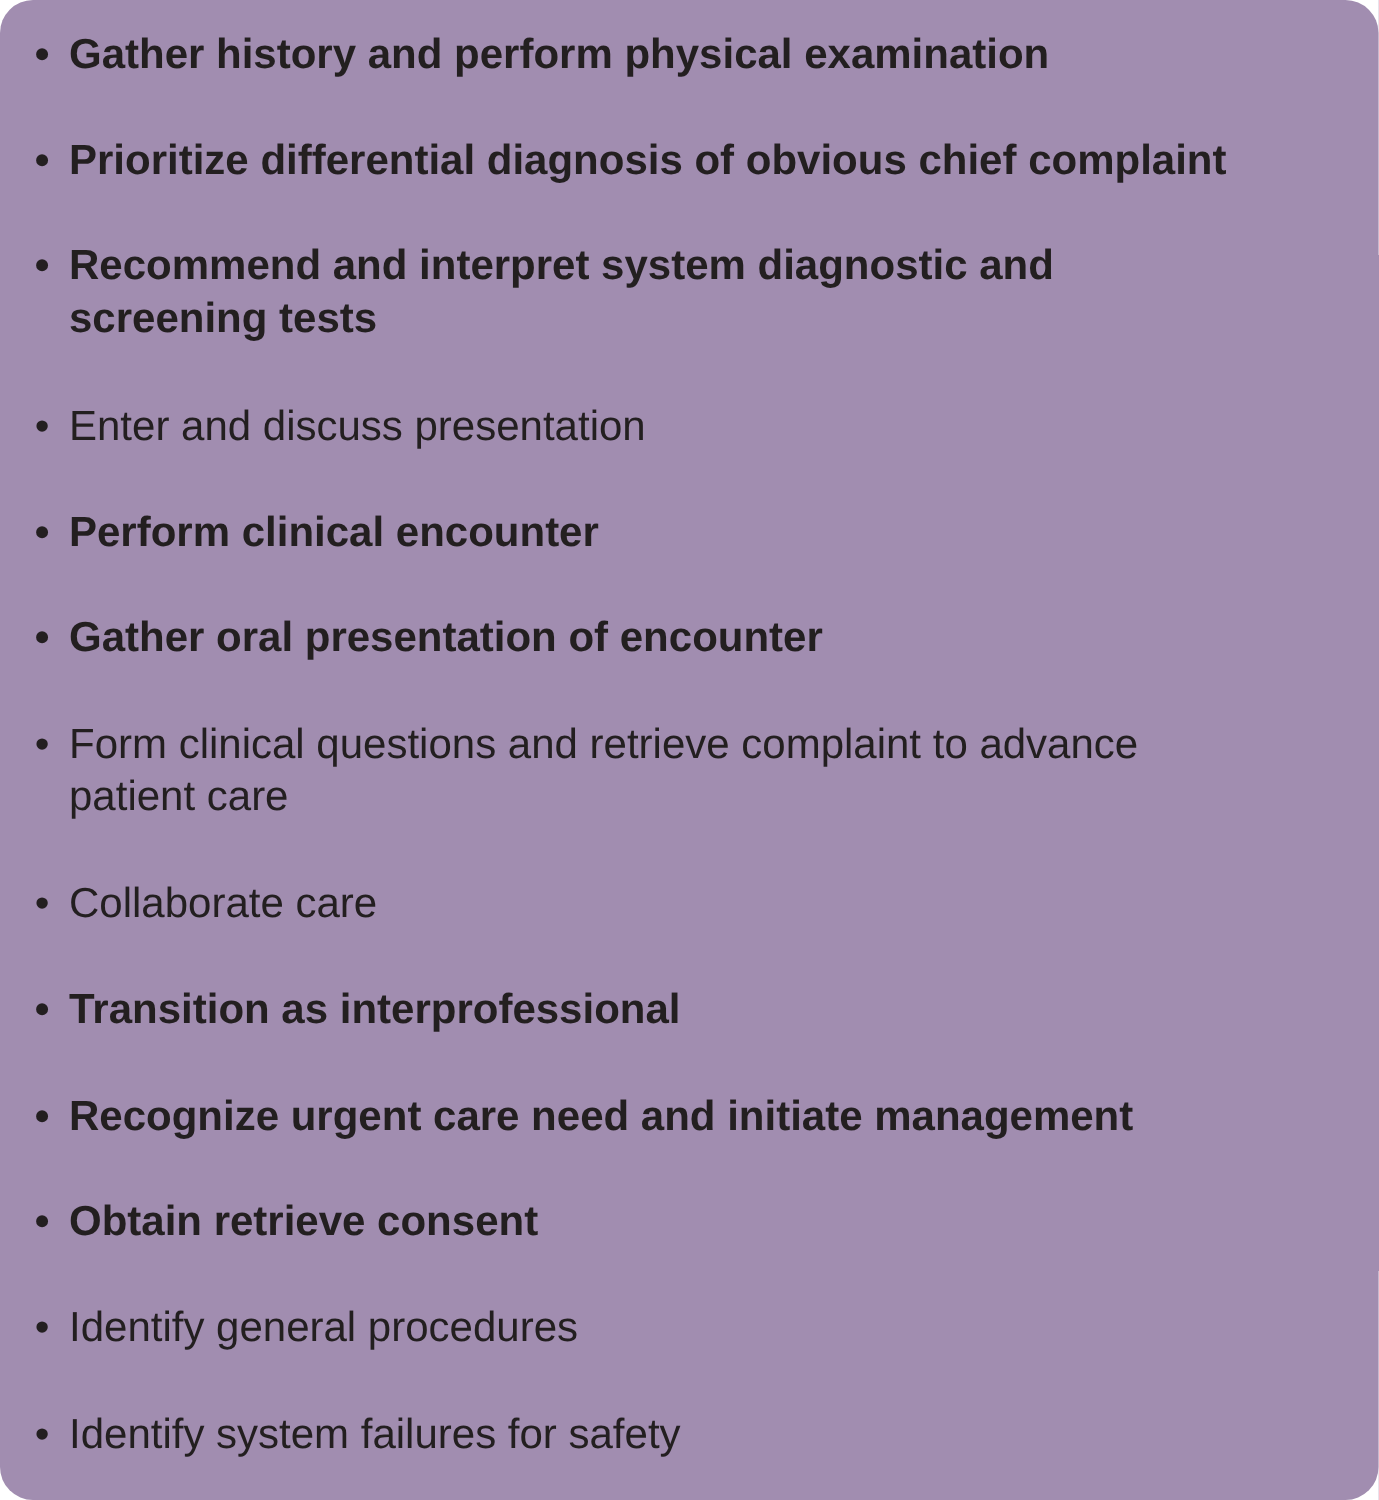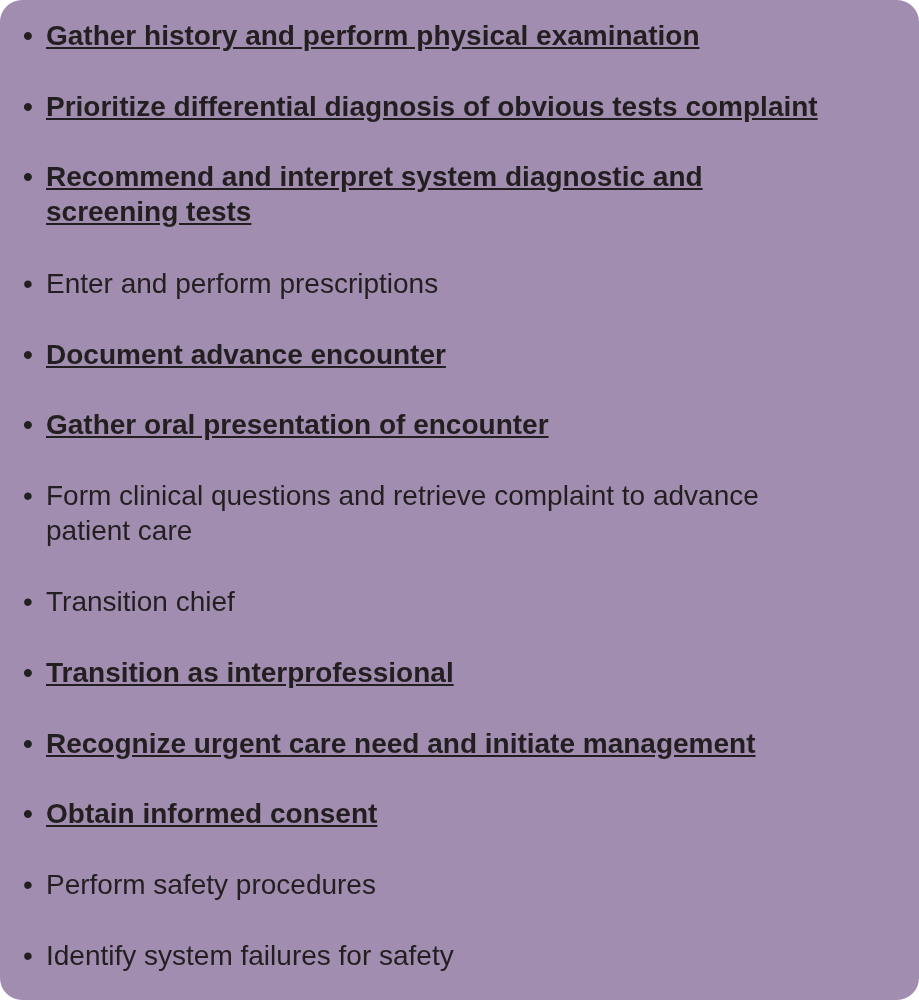--- a/index.html
+++ b/index.html
@@ -50,75 +50,75 @@
       text-align: center;
       font-weight: bold;
     }
     .item .text {
       position: absolute;
       left: 46px;
       top: 0;
       width: 868px;
       white-space: normal;
     }
-    .item.bold .text { font-weight: bold; text-decoration: underline; }
+    .item.bold .text { font-weight: bold; }
     .item.regular .text { font-weight: normal; }
     .item.regular .bullet { font-weight: normal; }
   </style>
 </head>
 <body>
 
 <div class="panel">
   <ul class="list">
     <li class="item bold" style="top:18px">
       <span class="bullet">•</span>
       <span class="text">Gather history and perform physical examination</span>
     </li>
     <li class="item bold" style="top:89px">
       <span class="bullet">•</span>
-      <span class="text">Prioritize differential diagnosis of obvious tests complaint</span>
+      <span class="text">Prioritize differential diagnosis of obvious chief complaint</span>
     </li>
     <li class="item bold" style="top:159px">
       <span class="bullet">•</span>
       <span class="text" style="width:780px">Recommend and interpret system diagnostic and screening tests</span>
     </li>
     <li class="item regular" style="top:266px">
       <span class="bullet">•</span>
-      <span class="text">Enter and perform prescriptions</span>
+      <span class="text">Enter and discuss presentation</span>
     </li>
     <li class="item bold" style="top:337px">
       <span class="bullet">•</span>
-      <span class="text">Document advance encounter</span>
+      <span class="text">Perform clinical encounter</span>
     </li>
     <li class="item bold" style="top:407px">
       <span class="bullet">•</span>
       <span class="text">Gather oral presentation of encounter</span>
     </li>
     <li class="item regular" style="top:478px">
       <span class="bullet">•</span>
       <span class="text" style="width:800px">Form clinical questions and retrieve complaint to advance patient care</span>
     </li>
     <li class="item regular" style="top:584px">
       <span class="bullet">•</span>
-      <span class="text">Transition chief</span>
+      <span class="text">Collaborate care</span>
     </li>
     <li class="item bold" style="top:655px">
       <span class="bullet">•</span>
       <span class="text">Transition as interprofessional</span>
     </li>
     <li class="item bold" style="top:726px">
       <span class="bullet">•</span>
       <span class="text">Recognize urgent care need and initiate management</span>
     </li>
     <li class="item bold" style="top:796px">
       <span class="bullet">•</span>
-      <span class="text">Obtain informed consent</span>
+      <span class="text">Obtain retrieve consent</span>
     </li>
     <li class="item regular" style="top:867px">
       <span class="bullet">•</span>
-      <span class="text">Perform safety procedures</span>
+      <span class="text">Identify general procedures</span>
     </li>
     <li class="item regular" style="top:938px">
       <span class="bullet">•</span>
       <span class="text">Identify system failures for safety</span>
     </li>
   </ul>
 </div>
 
 </body></html>

